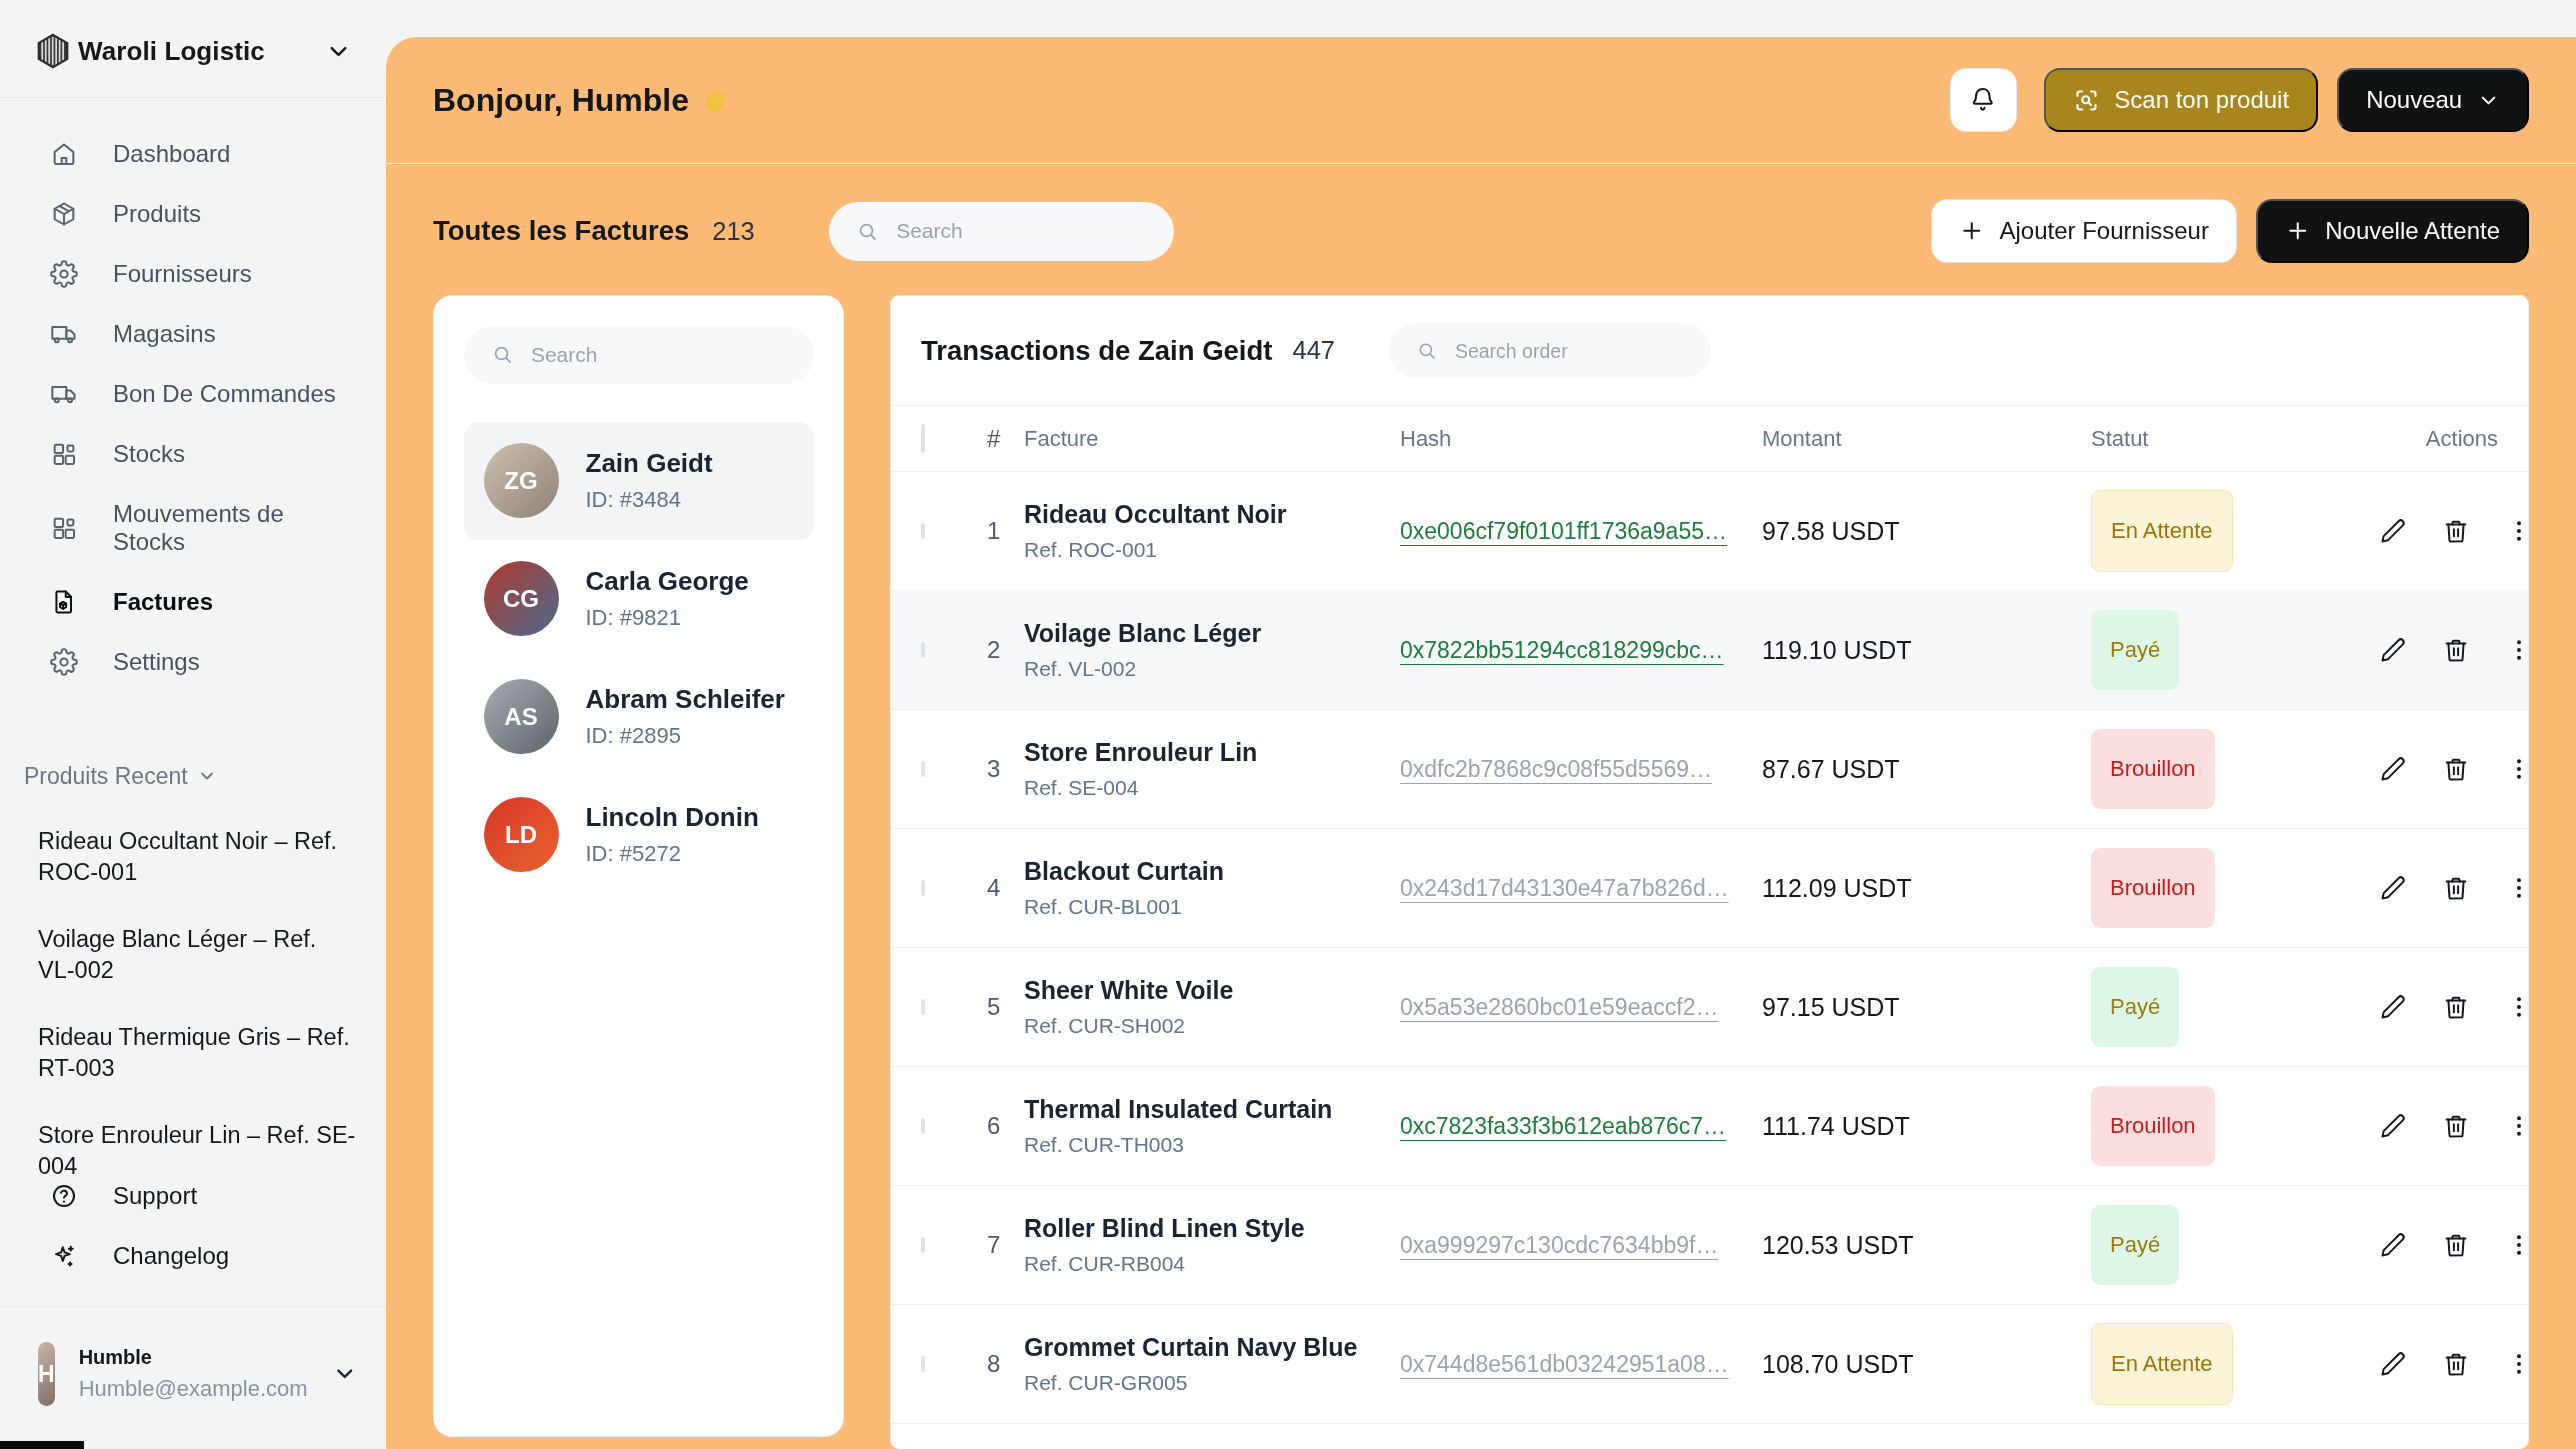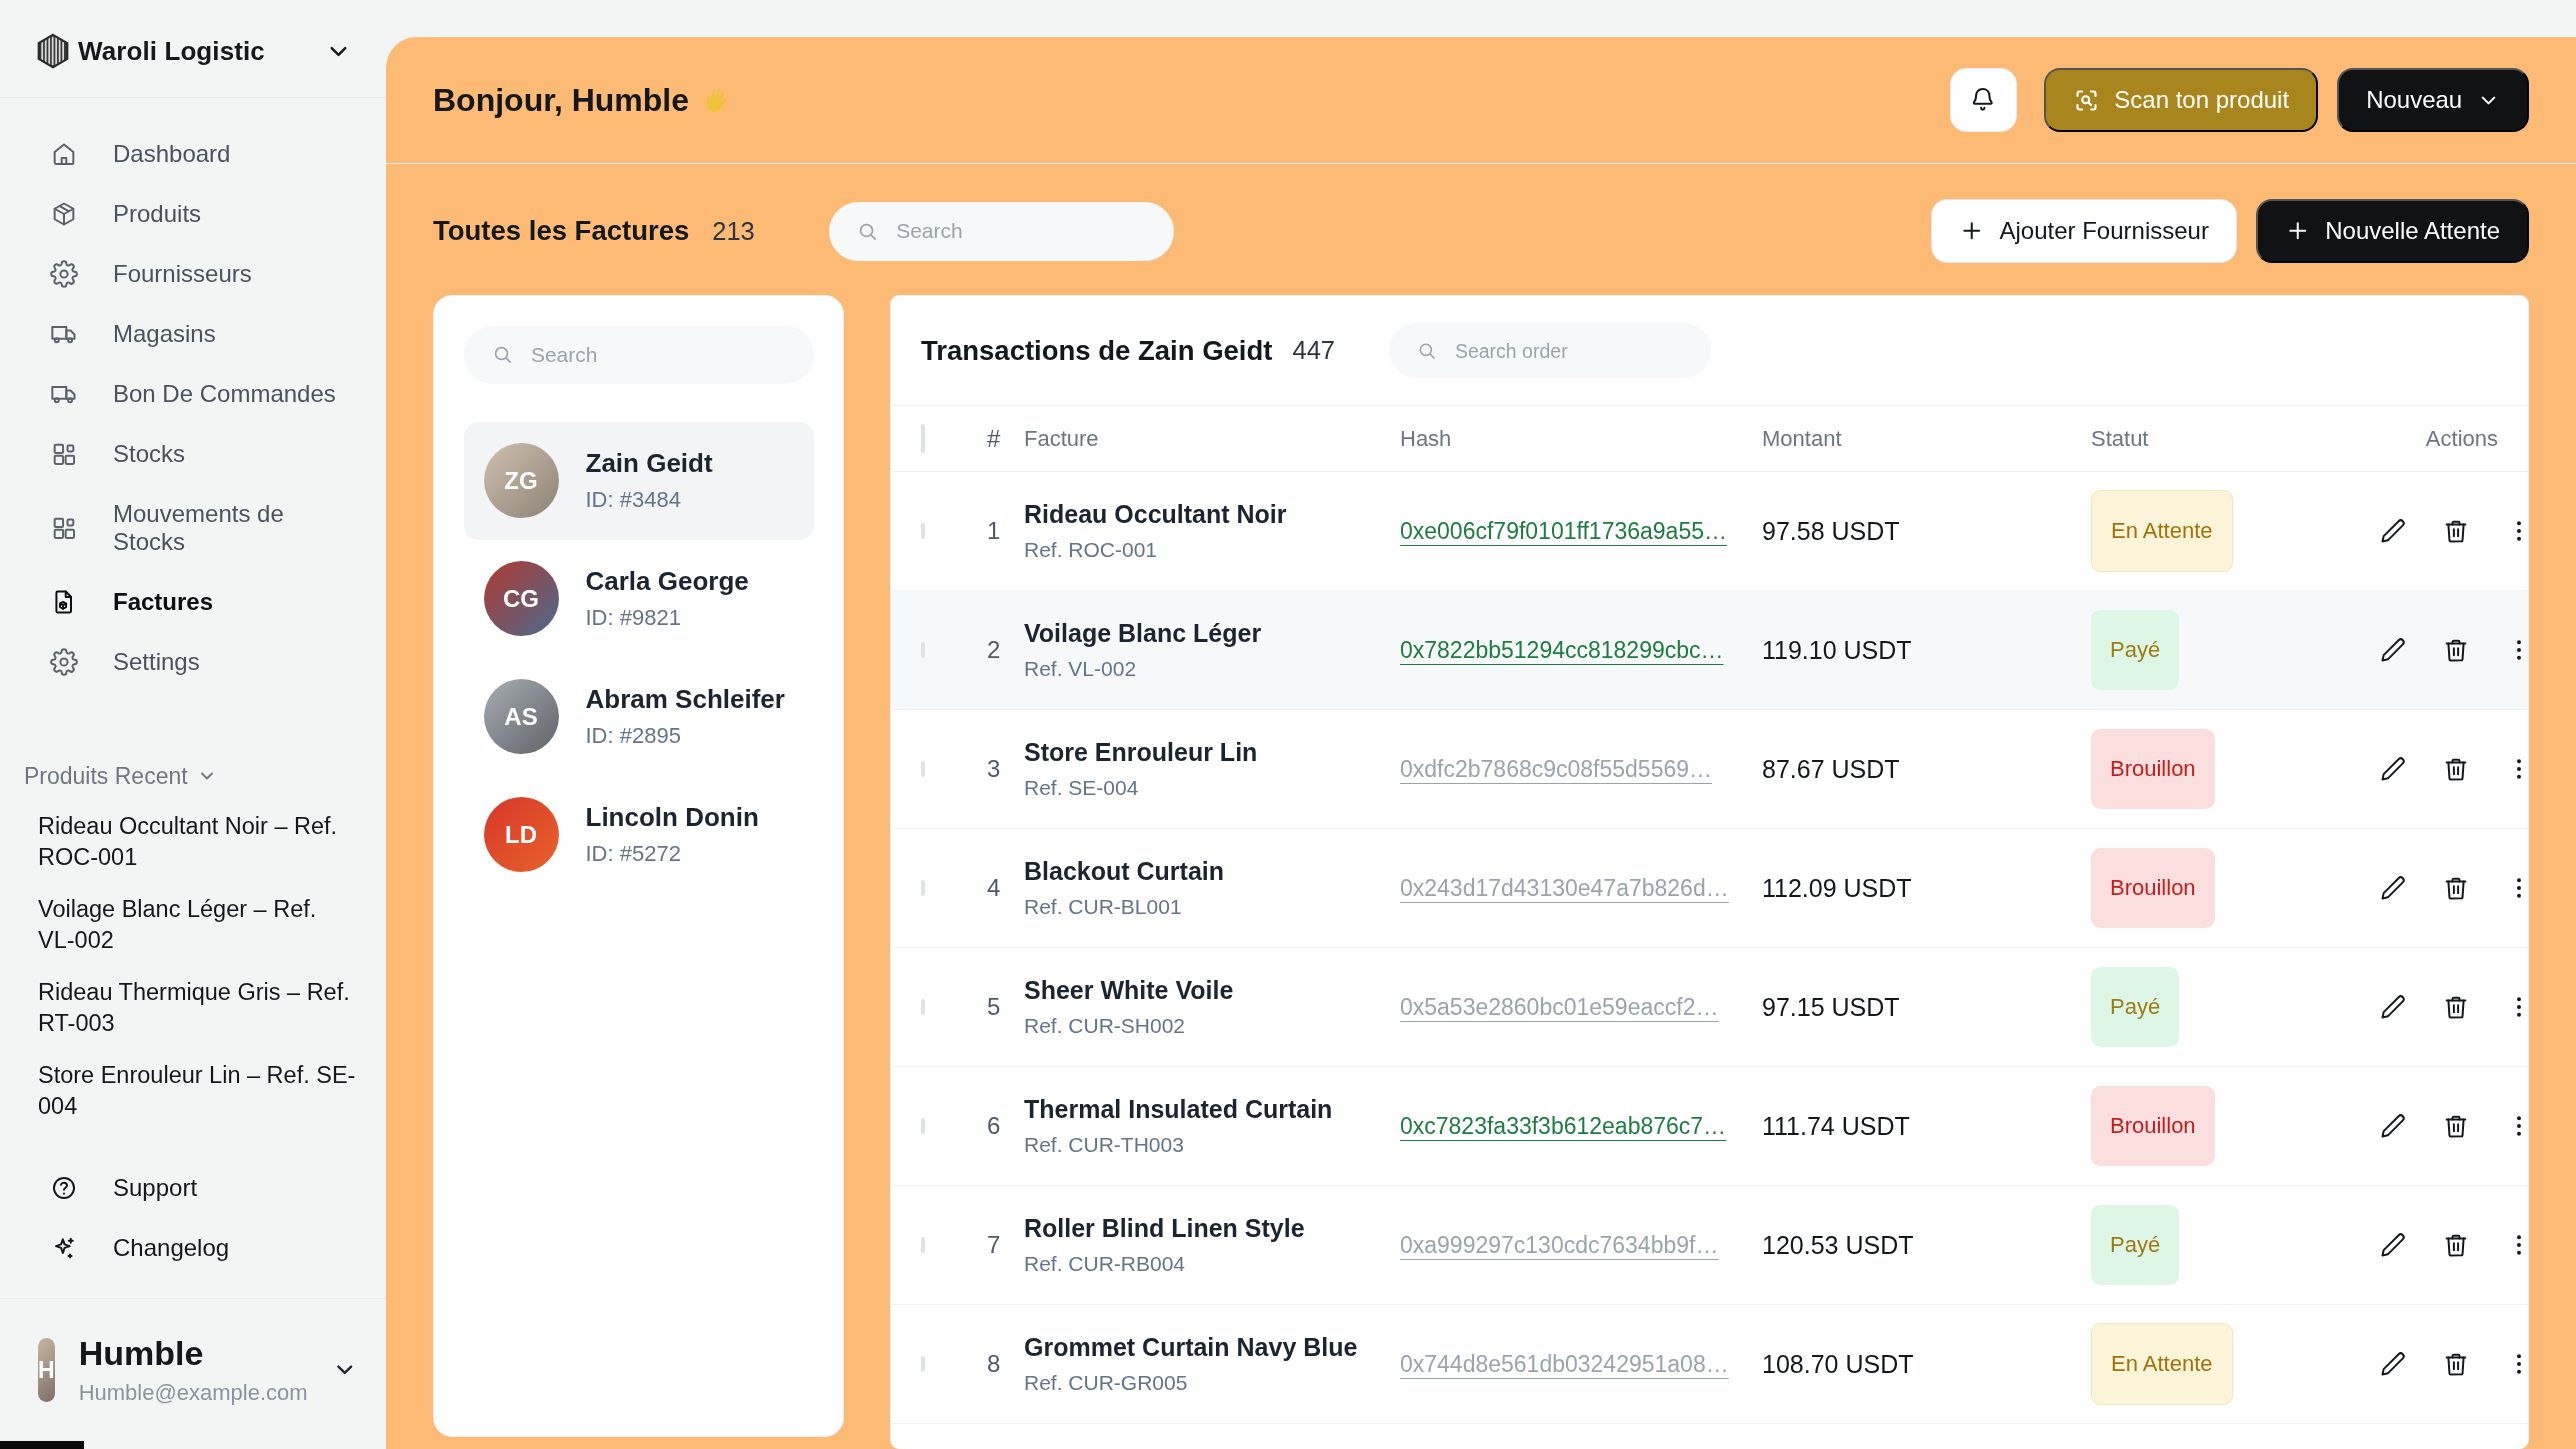--- a/index.html
+++ b/index.html
@@ -18,30 +18,30 @@
   .sb-divider { height:1.3px; background:#e7e9ec; margin:0 0 19px 0; }
   .nav { padding:6.7px 0; }
   .nav-item { display:flex; align-items:center; gap:35px; padding:16px 34px 16px 50px;
               font-size:24px; color:#49525e; cursor:pointer; }
   .nav-item .ni-icon { color:#5a626d; }
   .nav-item.active { color:#0b0e12; font-weight:700; }
   .nav-item.active .ni-icon { color:#0b0e12; }
   .recent-head { display:flex; align-items:center; gap:9.4px; margin:64px 0 10.7px 24px;
                  font-size:23px; color:#6d7682; }
   .recent-list { padding:0 27px 0 38px; }
-  .recent-item { font-size:23.5px; line-height:1.32; color:#14181d; margin:21px 0; cursor:pointer; }
+  .recent-item { font-size:23.5px; line-height:1.32; color:#14181d; margin:36px 0; cursor:pointer; }
   .sb-bottom { position:absolute; left:0; right:0; bottom:0; }
   .sb-bottom .nav-item { color:#14181d; }
   .sb-bottom .nav-item .ni-icon { color:#14181d; }
   .user-divider { height:1.3px; background:#e7e9ec; margin:20px 0 0 0; }
   .user-card { display:flex; align-items:center; gap:24px; padding:35px 38px 43px 38px; }
   .avatar-sq { width:64px; height:64px; border-radius:19px; display:flex; align-items:center;
                justify-content:center; color:#fff; font-size:23px; font-weight:700; }
   .user-meta { flex:1; }
-  .user-name { font-size:34px; font-weight:700; color:#14181d; margin-bottom:6.7px; }
+  .user-name { font-size:20px; font-weight:700; color:#14181d; margin-bottom:6.7px; }
   .user-email { font-size:22px; color:#8a93a0; }
   .edge-artifact { position:absolute; left:0; bottom:0; width:84px; height:8px; background:#0a0a0a; }
 
   
   .main { position:absolute; left:386px; top:37px; right:0; bottom:0; background:#fdba74;
           border-top-left-radius:31px; }
   .topbar { display:flex; align-items:center; height:127px; padding:0 47px 0 47px;
             border-bottom:1.3px solid #eef0f3; }
   .greeting { font-size:32px; font-weight:700; color:#14181d; display:flex; align-items:center; gap:13.4px; flex:1; }
   .hand { transform:rotate(14deg); }

